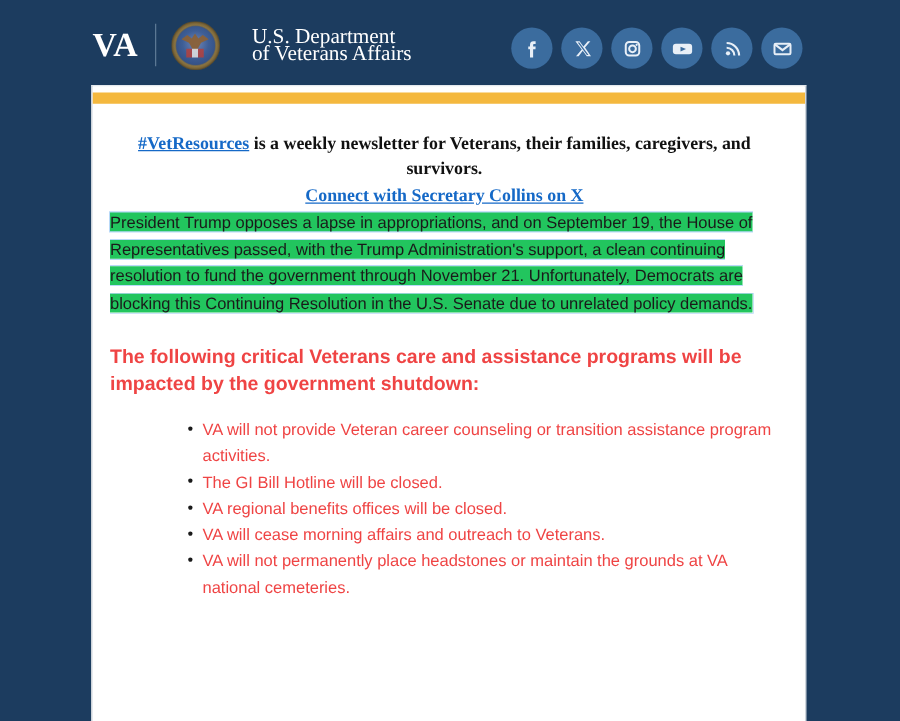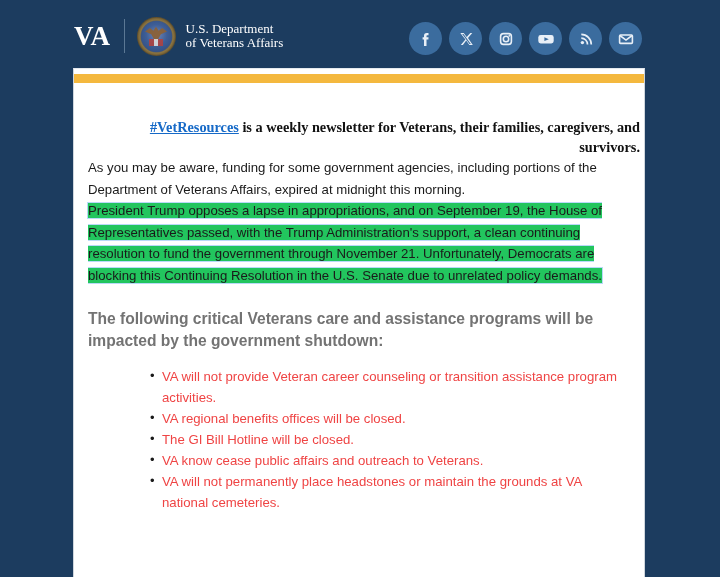--- a/index.html
+++ b/index.html
@@ -81,23 +81,23 @@
     left: 26%;
     top: 60%;
     width: 48%;
     height: 22%;
     background: linear-gradient(90deg, #b5403c 0 33%, #e3e3e3 33% 66%, #b5403c 66% 100%);
     opacity: .85;
   }
   .dept-text {
     color: #ffffff;
     font-family: "Liberation Serif", serif;
-    font-size: 13px;
+    font-size: 17px;
     line-height: 14px;
-    margin-left: 10px;
+    margin-left: 26px;
     white-space: nowrap;
   }
 
   .social-row {
     position: absolute;
     left: 409px;
     top: 22px;
     display: flex;
     gap: 7px;
   }
@@ -127,28 +127,27 @@
     box-sizing: border-box;
     overflow: hidden;
   }
   .gold-bar {
     height: 9px;
     background: #f4b83e;
     margin-top: 5px;
   }
 
   .intro-block {
-    padding: 22px 4px 0 14px;
-    text-align: right;
+    padding: 22px 21px 0 14px;
+    text-align: center;
     font-family: "Liberation Serif", serif;
     font-weight: bold;
     font-size: 14.3px;
     color: #111111;
     line-height: 20px;
-    margin-top: 12px;
   }
   .intro-block a,
   .intro-link {
     color: #1569c7;
     text-decoration: underline;
     font-weight: bold;
     cursor: pointer;
   }
   .intro-line2 {
     margin-top: 2px;
@@ -171,21 +170,21 @@
   .hl {
     background: #22c55e;
     box-shadow: 0 0 0 1px #b9d9f8;
   }
 
   h2.section-head {
     font-size: 15.6px;
     line-height: 22px;
     font-weight: bold;
     margin: 22px 0 0 0;
-    color: #737373;
+    color: #ef4444;
   }
 
   ul.impact-list {
     margin: 14px 0 0 0;
     padding: 0 0 0 63px;
     list-style: none;
   }
   ul.impact-list li {
     position: relative;
     font-size: 13.2px;
@@ -264,37 +263,39 @@
       </div>
     </div>
   </div>
 
   <div class="card">
 
     <div class="gold-bar"></div>
 
     <div class="intro-block">
       <span class="intro-link">#VetResources</span><span> is a weekly newsletter for Veterans, their families, caregivers, and survivors.</span>
+      <div class="intro-line2">
+        <span class="intro-link">Connect with Secretary Collins on X</span>
+      </div>
     </div>
 
     <div class="body-wrap">
 
-      <p class="body-para para-gap-1">As you may be aware, funding for some government agencies, including portions of the Department of Veterans Affairs, expired at midnight this morning.</p>
 
       <p class="body-para para-gap-2">
         <span class="hl">President Trump opposes a lapse in appropriations, and on September 19, the House of Representatives passed, with the Trump Administration's support, a clean continuing resolution to fund the government through November 21. Unfortunately, Democrats are blocking this Continuing Resolution in the U.S. Senate due to unrelated policy demands.</span>
       </p>
 
 
       <h2 class="section-head">The following critical Veterans care and assistance programs will be impacted by the government shutdown:</h2>
 
       <ul class="impact-list">
         <li>VA will not provide Veteran career counseling or transition assistance program activities.</li>
+        <li>The GI Bill Hotline will be closed.</li>
         <li>VA regional benefits offices will be closed.</li>
-        <li>The GI Bill Hotline will be closed.</li>
-        <li>VA know cease public affairs and outreach to Veterans.</li>
+        <li>VA will cease morning affairs and outreach to Veterans.</li>
         <li>VA will not permanently place headstones or maintain the grounds at VA national cemeteries.</li>
       </ul>
 
     </div>
   </div>
 
 </div>
 
 </body></html>

